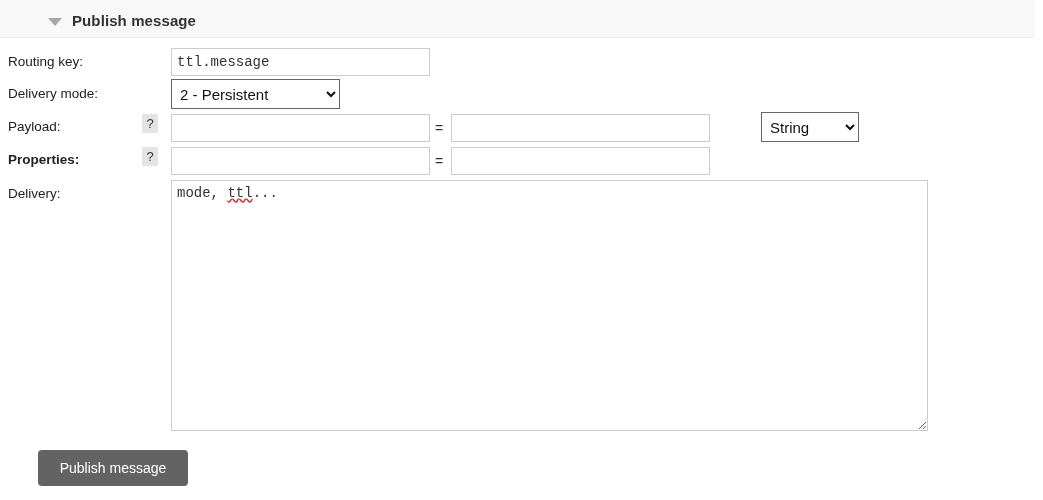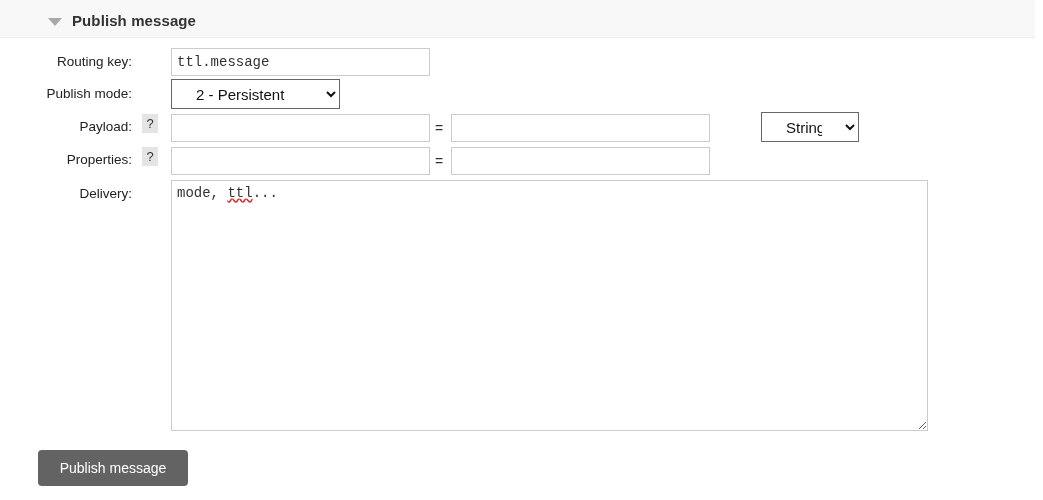--- a/index.html
+++ b/index.html
@@ -56,22 +56,21 @@
     width: 1043px;
   }
   .row {
     position: absolute;
     left: 0;
     height: 30px;
   }
   .label {
     position: absolute;
     width: 132px;
-    left: 0;
-    text-align: right;
+    left: 8px;
     font-size: 13.5px;
     color: #222222;
     line-height: 20px;
   }
   .help-badge {
     position: absolute;
     left: 142px;
     width: 16px;
     height: 19px;
     line-height: 19px;
@@ -100,21 +99,21 @@
 
   select.sel {
     position: absolute;
     box-sizing: border-box;
     height: 30px;
     border: 1px solid #666666;
     background: #ffffff;
     font-family: "Liberation Sans", sans-serif;
     font-size: 15px;
     color: #111111;
-    padding: 2px 20px;
+    padding: 2px 4px;
     outline: none;
   }
 
   .eq {
     position: absolute;
     font-size: 14px;
     color: #333333;
     line-height: 20px;
   }
 
@@ -168,39 +167,39 @@
 </div>
 
 <div class="form">
 
   <div class="row" style="top:10px;">
     <span class="label" style="top:4px;">Routing key:</span>
     <input class="txt" type="text" style="left: 171px; top: 0px; width: 259px;" value="ttl.message">
   </div>
 
   <div class="row" style="top:41px;">
-    <span class="label" style="top:5px;">Publish mode:</span>
+    <span class="label" style="top:5px;">Delivery mode:</span>
     <select class="sel" style="left:171px; top:0px; width:169px;">
       <option>2 - Persistent</option>
     </select>
   </div>
 
   <div class="row" style="top:76px;">
     <span class="label" style="top:3px;">Payload:</span>
     <span class="help-badge" style="top:0px;">?</span>
     <input class="txt plain" type="text" style="left: 171px; top: 0px; width: 259px;" value="">
     <span class="eq" style="left:435px; top:4px;">=</span>
     <input class="txt plain" type="text" style="left: 451px; top: 0px; width: 259px;" value="">
     <select class="sel" style="left:717px; top:-2px; width:98px;margin-left:44px;">
       <option>String</option>
     </select>
   </div>
 
   <div class="row" style="top:109px;">
-    <span class="label" style="top:3px;">Properties:</span>
+    <span class="label" style="top:3px;font-weight:bold;">Properties:</span>
     <span class="help-badge" style="top:0px;">?</span>
     <input class="txt plain" type="text" style="left: 171px; top: 0px; width: 259px;" value="">
     <span class="eq" style="left:435px; top:4px;">=</span>
     <input class="txt plain" type="text" style="left: 451px; top: 0px; width: 259px;" value="">
   </div>
 
   <div class="row" style="top:142px; height:250px;">
     <span class="label" style="top:4px;">Delivery:</span>
     <textarea class="payload" spellcheck="false" style="left: 171px; top: 0px; width: 757px; height: 251px; color: transparent; caret-color: rgb(51, 51, 51);">hello, ttl...</textarea>
     <div class="payload-overlay" style="left:177px; top:5px;"><span>mode, </span><span class="squiggle">ttl</span><span>...</span></div>

